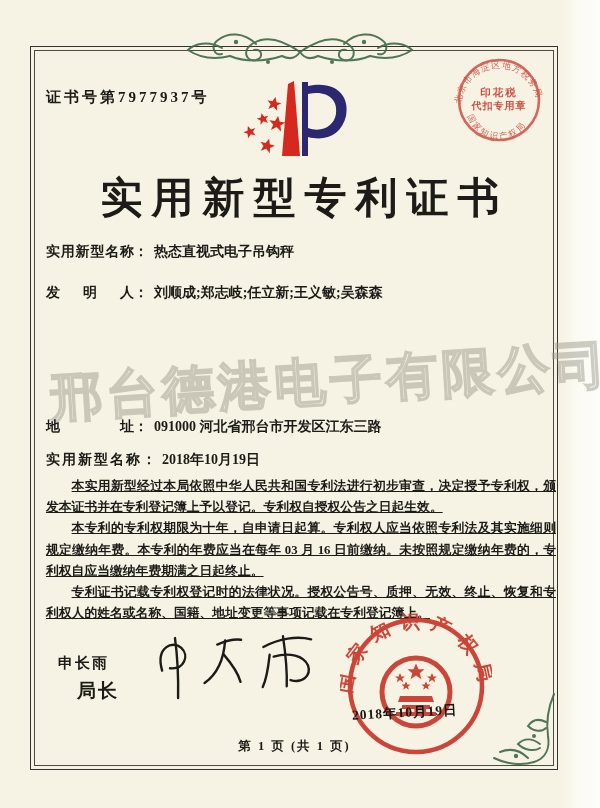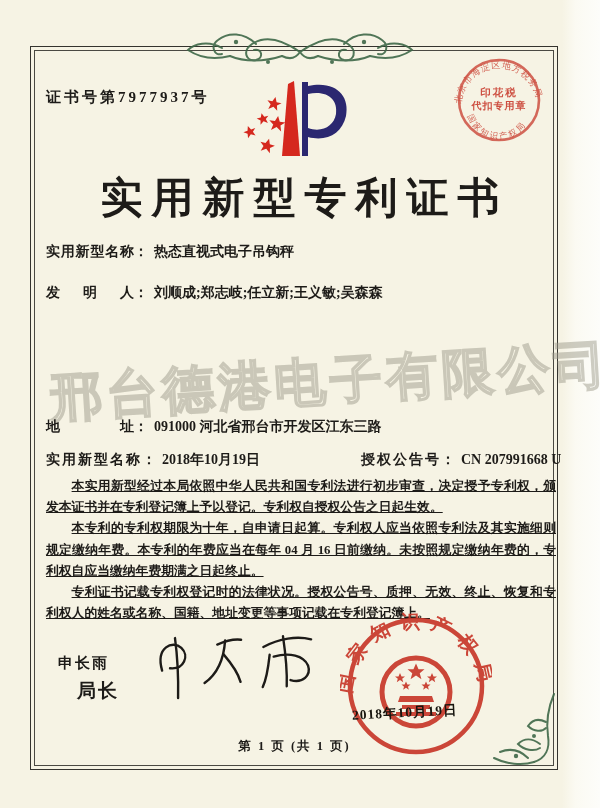--- a/index.html
+++ b/index.html
@@ -114,28 +114,25 @@
   </div>
   <div class="field-row" style="top:284px">
     <span class="f-label">发明人</span><span class="f-colon">：</span><span>刘顺成;郑志岐;任立新;王义敏;吴森森</span>
   </div>
   <div class="field-row" style="top:418px">
     <span class="f-label">地址</span><span class="f-colon">：</span><span>091000 河北省邢台市开发区江东三路</span>
   </div>
 
   <div class="field-row" style="top:451px;width:510px">
     <span style="letter-spacing:2px">实用新型名称</span><span class="f-colon">：</span><span>2018年10月19日</span>
-    <span class="grant-right">
-      <span style="letter-spacing:2px">授权公告号</span><span class="f-colon">：</span><span>CN 207991668 U</span>
-    </span>
   </div>
 
   <div class="paras">
     <p>本实用新型经过本局依照中华人民共和国专利法进行初步审查，决定授予专利权，颁发本证书并在专利登记簿上予以登记。专利权自授权公告之日起生效。</p>
-    <p>本专利的专利权期限为十年，自申请日起算。专利权人应当依照专利法及其实施细则规定缴纳年费。本专利的年费应当在每年 04 月 16 日前缴纳。未按照规定缴纳年费的，专利权自应当缴纳年费期满之日起终止。</p>
+    <p>本专利的专利权期限为十年，自申请日起算。专利权人应当依照专利法及其实施细则规定缴纳年费。本专利的年费应当在每年 03 月 16 日前缴纳。未按照规定缴纳年费的，专利权自应当缴纳年费期满之日起终止。</p>
     <p>专利证书记载专利权登记时的法律状况。授权公告号、质押、无效、终止、恢复和专利权人的姓名或名称、国籍、地址变更等事项记载在专利登记簿上。</p>
   </div>
 
   <div class="sig-title">局长</div>
   <div class="sig-name">申长雨</div>
   <svg class="sig-script" width="190" height="72" viewBox="0 0 190 72">
     <g stroke="#1d1b18" stroke-width="2.4" fill="none" stroke-linecap="round" stroke-linejoin="round">
       <path d="M22 38 C16 14 34 8 42 16 C50 24 44 38 30 36"></path>
       <path d="M36 6 C38 26 38 48 37 66"></path>
       <path d="M86 10 C84 30 76 44 64 52"></path>

